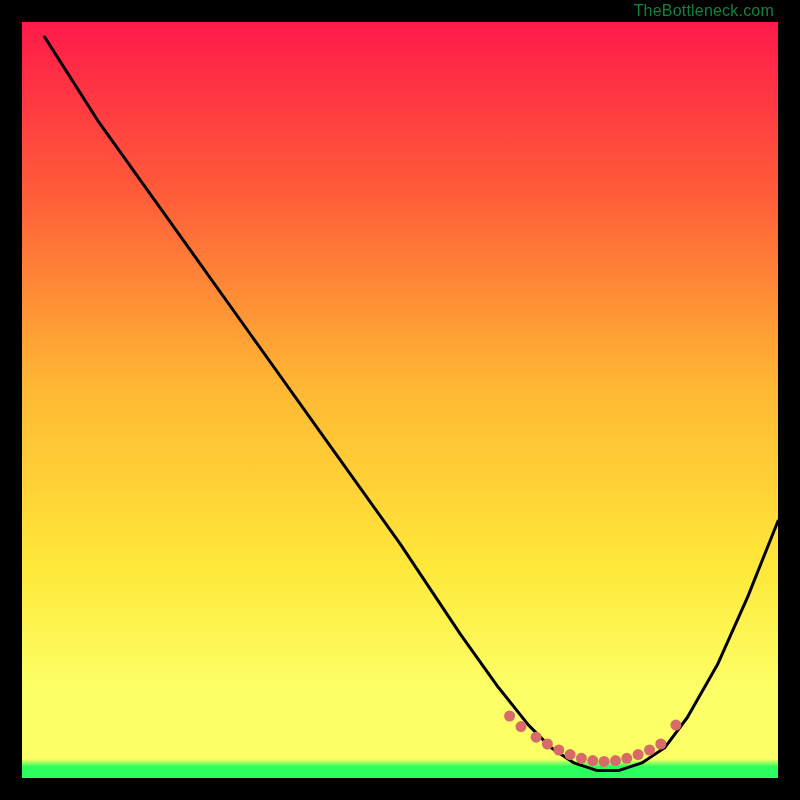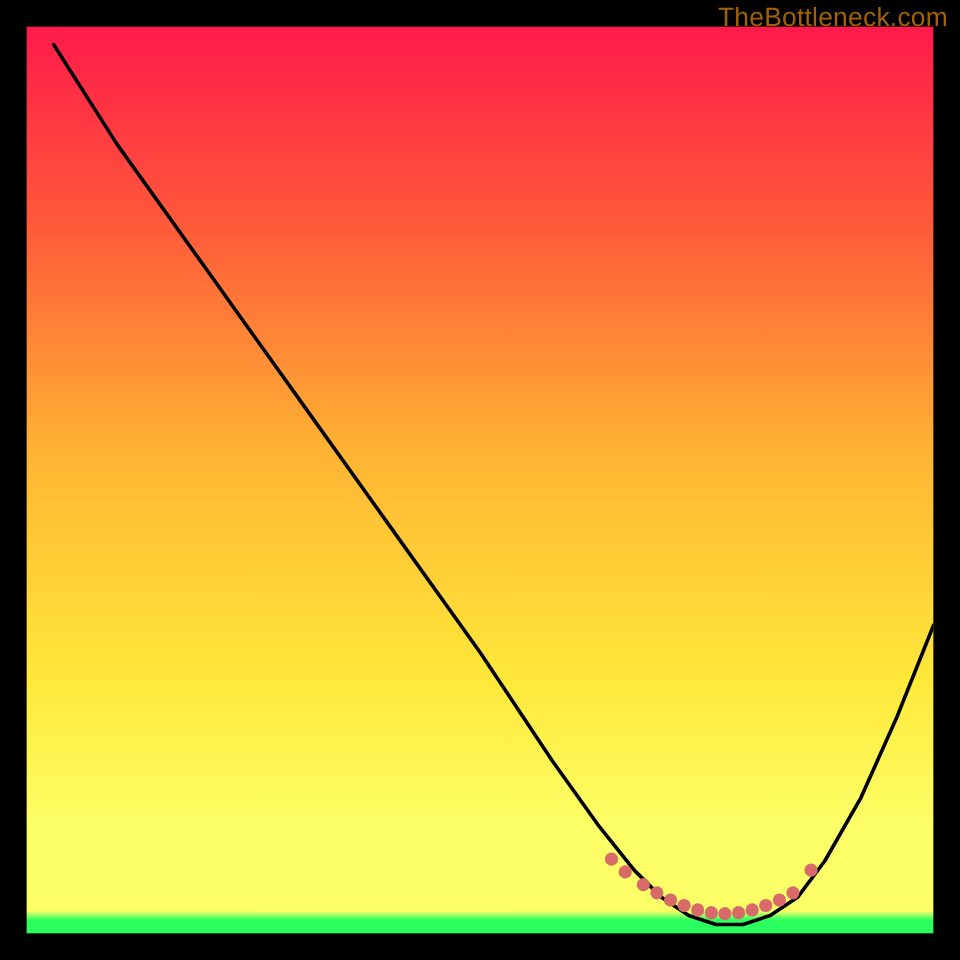--- a/index.html
+++ b/index.html
@@ -23,23 +23,23 @@
   .plot-area {
     position: absolute;
     left: 0;
     top: 0;
     width: 756px;
     height: 756px;
   }
   .watermark {
     position: absolute;
     top: 2px;
-    right: 10px;
-    color: #a16207;
-    font-size: 22px;
+    right: 26px;
+    color: #15803d;
+    font-size: 16px;
     font-weight: 500;
     letter-spacing: 0.2px;
   }
 </style>
 </head>
 <body>
 
 <div class="watermark">TheBottleneck.com</div>
 
 <div class="frame">

